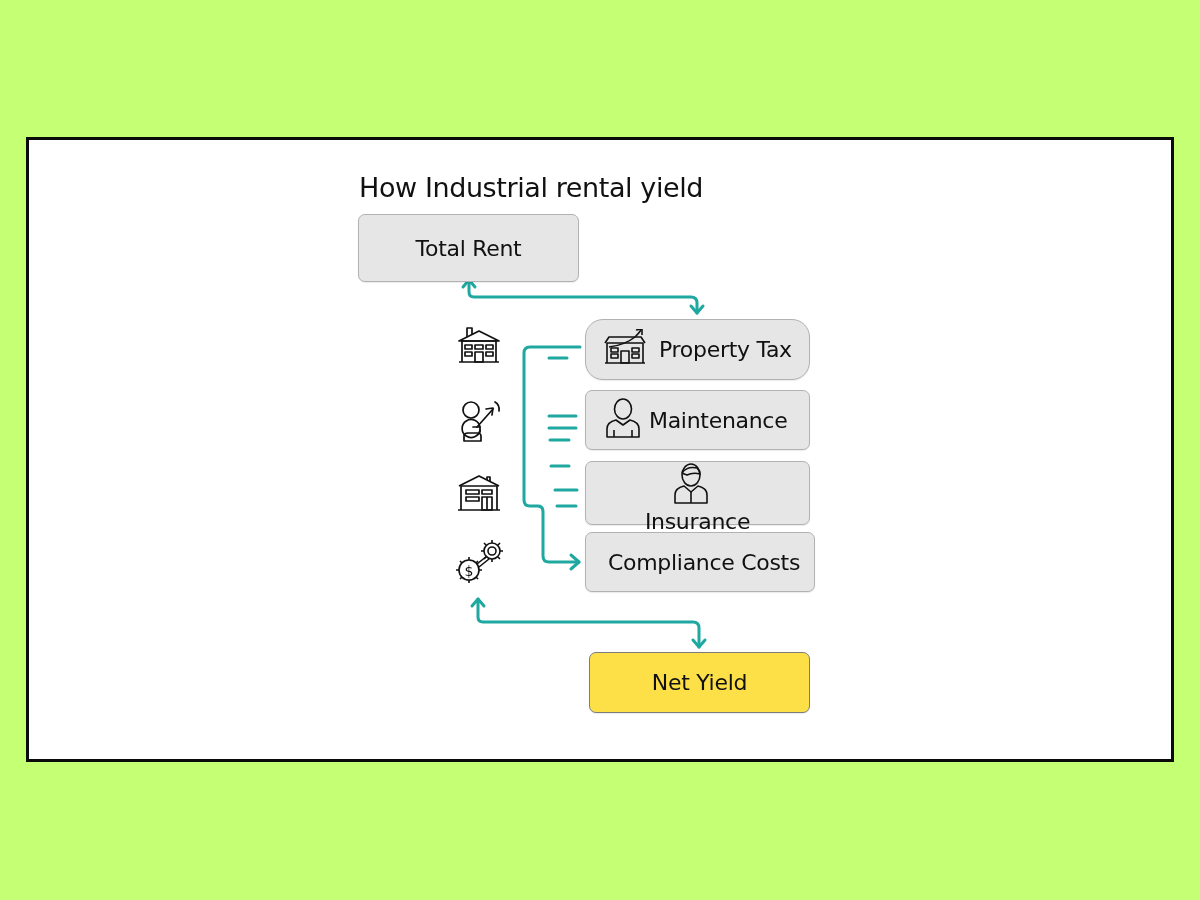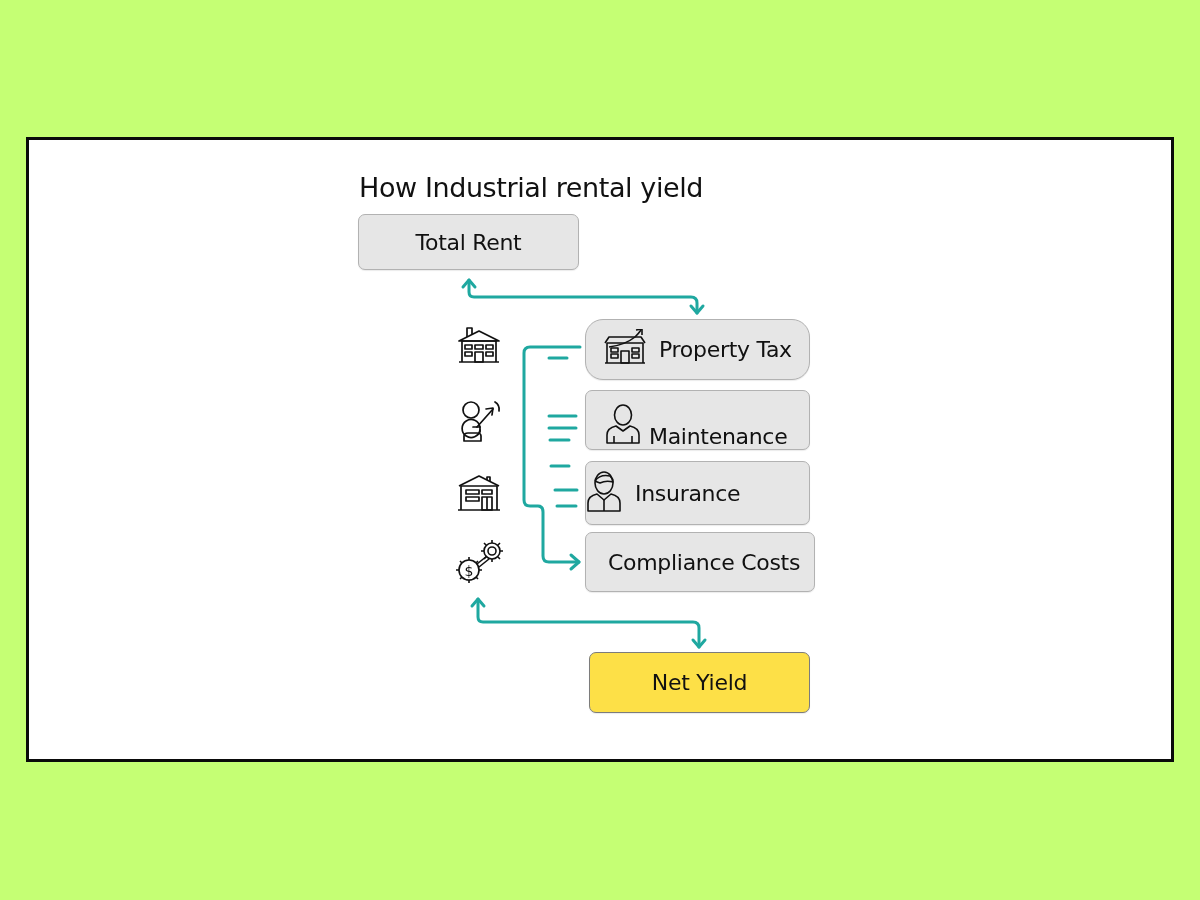--- a/index.html
+++ b/index.html
@@ -100,21 +100,21 @@
         <line x1="555" y1="490" x2="577" y2="490"></line>
         <line x1="557" y1="506" x2="576" y2="506"></line>
       </g>
 
       <path d="M478 599 L478 617 Q478 622 483 622 L693 622 Q699 622 699 628 L699 647"></path>
       <path d="M472 606 L478 599 L484 606"></path>
       <path d="M693 640 L699 647 L705 640"></path>
     </g>
   </svg>
 
-  <div class="box center" style="left:358px; top:214px; width:221px; height:56px;">
+  <div class="box center" style="left:358px; top:214px; width:221px; height:68px;">
     <span class="label">Total Rent</span>
   </div>
 
   <div class="box" style="left:585px; top:319px; width:225px; height:61px; padding-left:17px;border-radius:18px;">
     <span class="box-icon" style="margin-right:12px;">
       <svg width="44" height="36" viewBox="0 0 44 36" fill="none" stroke="#111" stroke-width="1.6" stroke-linejoin="round">
         <path d="M2 34 L42 34"></path>
         <path d="M4 34 L4 14 L40 14 L40 34"></path>
         <path d="M2 14 L6 8 L38 8 L42 14"></path>
         <rect x="8" y="19" width="7" height="4"></rect>
@@ -122,33 +122,33 @@
         <rect x="18" y="22" width="8" height="12"></rect>
         <rect x="29" y="19" width="7" height="4"></rect>
         <rect x="29" y="25" width="7" height="4"></rect>
         <path d="M6 18 Q22 16 32 8 Q36 4 38 1"></path>
         <path d="M33 1 L39 0 L39 6"></path>
       </svg>
     </span>
     <span class="label">Property Tax</span>
   </div>
 
-  <div class="box" style="left:585px; top:390px; width:225px; height:60px; padding-left:19px;align-items:flex-end;">
+  <div class="box" style="left:585px; top:390px; width:225px; height:60px; padding-left:19px;">
     <span class="box-icon" style="margin-right:8px;">
       <svg width="36" height="40" viewBox="0 0 36 40" fill="none" stroke="#111" stroke-width="1.6" stroke-linejoin="round">
         <ellipse cx="18" cy="11" rx="8.5" ry="10"></ellipse>
         <path d="M2 39 L2 31 Q2 24 11 22 L18 27 L25 22 Q34 24 34 31 L34 39 Z"></path>
         <path d="M9 39 L9 32"></path>
         <path d="M27 39 L27 32"></path>
       </svg>
     </span>
     <span class="label">Maintenance</span>
   </div>
 
-  <div class="box" style="left:585px; top:461px; width:225px; height:64px; ">
+  <div class="box" style="left:585px; top:461px; width:225px; height:64px; flex-direction:column;">
     <span class="box-icon" style="margin-right:13px;">
       <svg width="36" height="42" viewBox="0 0 36 42" fill="none" stroke="#111" stroke-width="1.6" stroke-linejoin="round">
         <ellipse cx="18" cy="13" rx="9" ry="11"></ellipse>
         <path d="M9 11 Q14 4 24 6 Q27 9 27 12 Q20 10 14 13 Q11 12 9 11"></path>
         <path d="M2 41 L2 33 Q2 26 11 24 L18 30 L25 24 Q34 26 34 33 L34 41 Z"></path>
         <path d="M18 30 L18 41"></path>
       </svg>
     </span>
     <span class="label">Insurance</span>
   </div>

